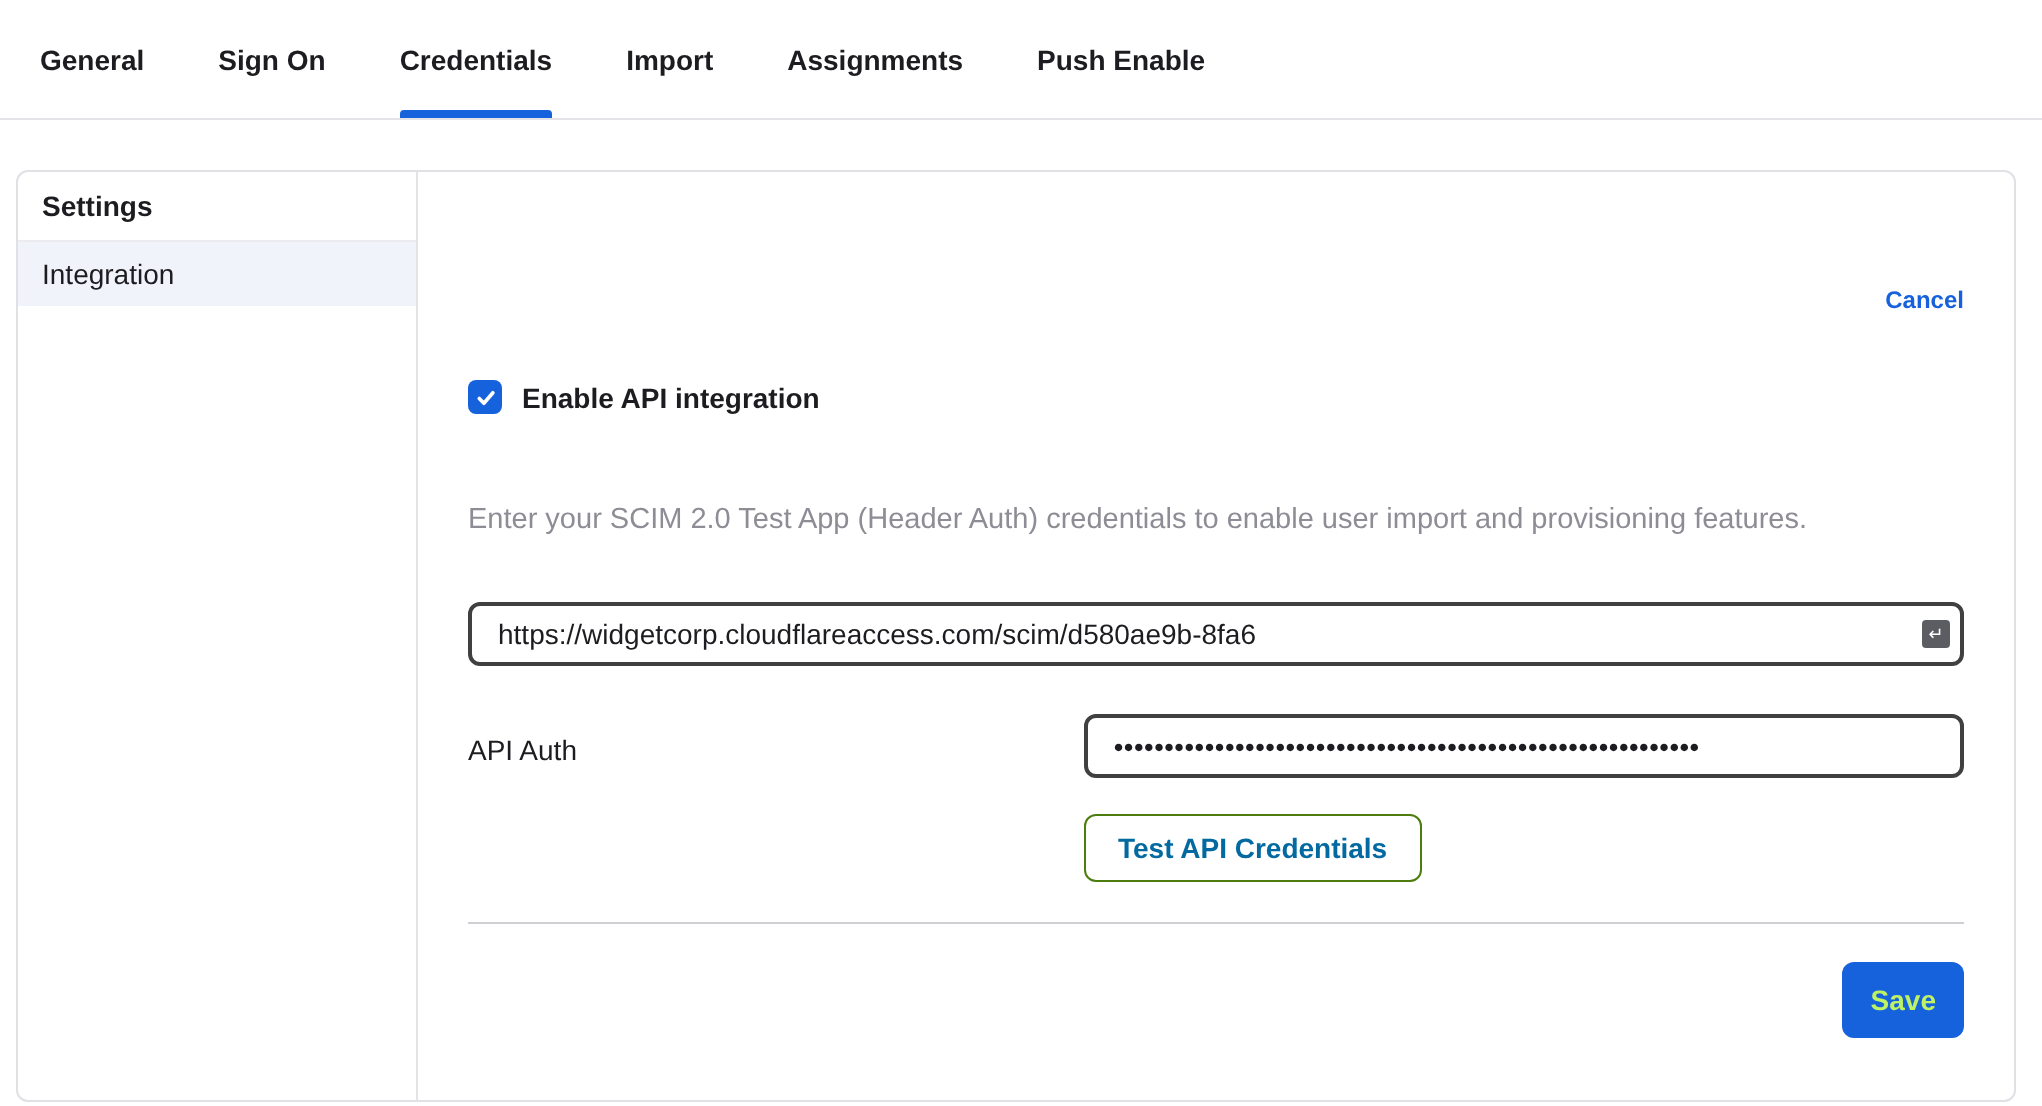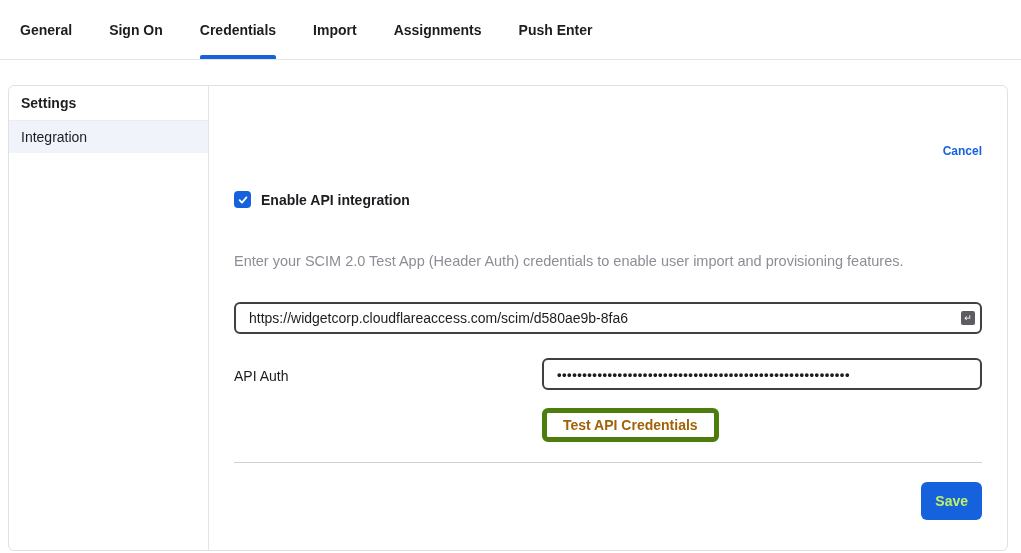--- a/index.html
+++ b/index.html
@@ -164,23 +164,23 @@
     line-height: 14px;
     text-align: center;
     pointer-events: none;
   }
 
   .test-btn-row { margin-top: 18px; padding-left: 308px; }
   .test-btn {
     height: 34px;
     padding: 0 16px;
     background: #ffffff;
-    border: 5px solid #4d7c0f;
-    border-radius: 6px;
-    color: #a16207;
+    border: 1px solid #4d7c0f;
+    border-radius: 6px;
+    color: #0369a1;
     font-family: "Liberation Sans", sans-serif;
     font-size: 14px;
     font-weight: 700;
     cursor: pointer;
   }
 
   .divider {
     margin-top: 20px;
     border-top: 1px solid #cfcfd4;
     height: 0;
@@ -206,21 +206,21 @@
 </style>
 </head>
 <body>
 
 <nav class="tabbar">
   <div class="tab">General</div>
   <div class="tab">Sign On</div>
   <div class="tab active">Credentials</div>
   <div class="tab">Import</div>
   <div class="tab">Assignments</div>
-  <div class="tab">Push Enter</div>
+  <div class="tab">Push Enable</div>
 </nav>
 
 <div class="panel">
 
   <aside class="side">
     <div class="side-header">Settings</div>
     <div class="side-item selected">Integration</div>
   </aside>
 
   <section class="content">

